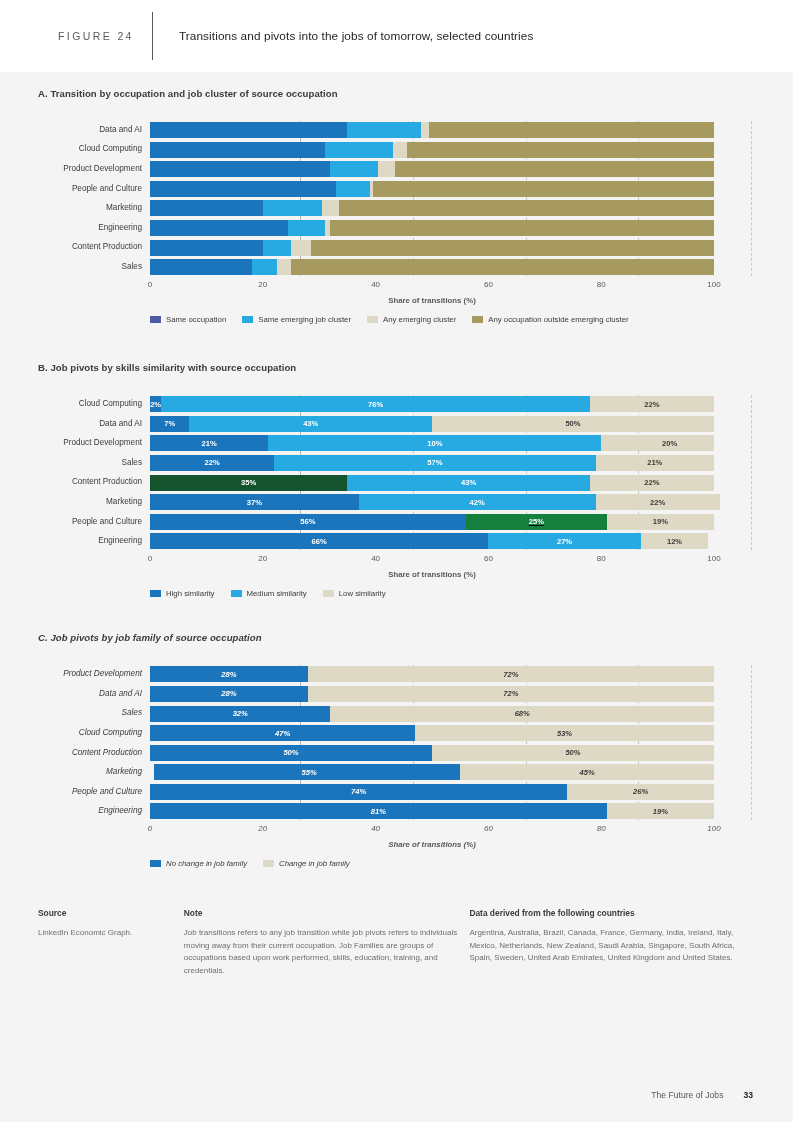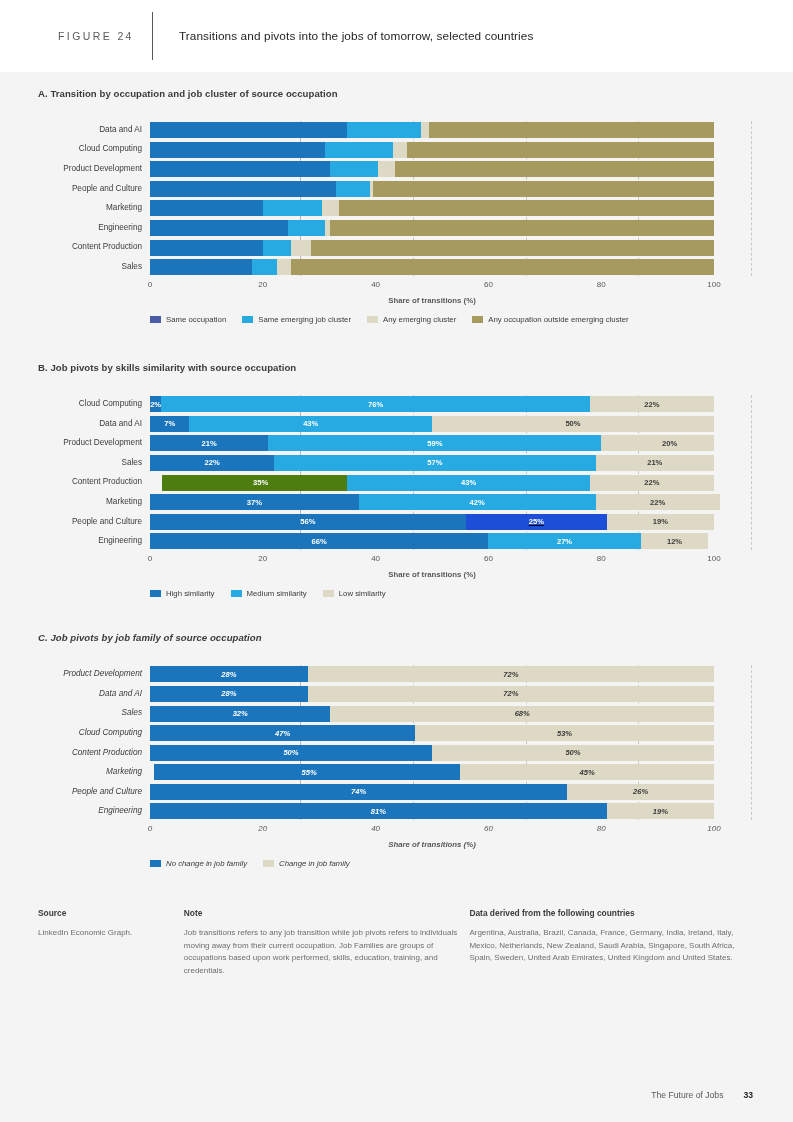--- a/index.html
+++ b/index.html
@@ -242,21 +242,21 @@
                   </div>
                 </div>
               </div>
               <div class="chart-row">
                 <div class="cat-label">Product Development</div>
                 <div class="bar-area">
                   <div class="bar" style="left: 0px; width: 118.44px; background: rgb(27, 117, 188);">
                     <span style="color: rgb(255, 255, 255);">21%</span>
                   </div>
                   <div class="bar" style="left: 118.44px; width: 332.76px; background: rgb(39, 170, 225);">
-                    <span style="color: rgb(255, 255, 255);">59%</span>
+                    <span style="color: rgb(255, 255, 255);">10%</span>
                   </div>
                   <div class="bar" style="left: 451.2px; width: 112.8px; background: rgb(222, 217, 196);">
                     <span style="color: rgb(59, 59, 59); margin-left: 24px;">20%</span>
                   </div>
                 </div>
               </div>
               <div class="chart-row">
                 <div class="cat-label">Sales</div>
                 <div class="bar-area">
                   <div class="bar" style="left: 0px; width: 124.08px; background: rgb(27, 117, 188);">
@@ -266,21 +266,21 @@
                     <span style="color: rgb(255, 255, 255);">57%</span>
                   </div>
                   <div class="bar" style="left: 445.56px; width: 118.44px; background: rgb(222, 217, 196);">
                     <span style="color: rgb(59, 59, 59);">21%</span>
                   </div>
                 </div>
               </div>
               <div class="chart-row">
                 <div class="cat-label">Content Production</div>
                 <div class="bar-area">
-                  <div class="bar" style="left: 12px; width: 197.4px; background: #4d7c0f;">
+                  <div class="bar" style="left: 0px; width: 197.4px; background: #14532d;">
                     <span style="color: rgb(255, 255, 255);">35%</span>
                   </div>
                   <div class="bar" style="left: 197.4px; width: 242.52px; background: rgb(39, 170, 225);">
                     <span style="color: rgb(255, 255, 255);">43%</span>
                   </div>
                   <div class="bar" style="left: 439.92px; width: 124.08px; background: rgb(222, 217, 196);">
                     <span style="color: rgb(59, 59, 59);">22%</span>
                   </div>
                 </div>
               </div>
@@ -297,21 +297,21 @@
                     <span style="color: rgb(59, 59, 59);">22%</span>
                   </div>
                 </div>
               </div>
               <div class="chart-row">
                 <div class="cat-label">People and Culture</div>
                 <div class="bar-area">
                   <div class="bar" style="left: 0px; width: 315.84px; background: rgb(27, 117, 188);">
                     <span style="color: rgb(255, 255, 255);">56%</span>
                   </div>
-                  <div class="bar" style="left: 315.84px; width: 141px; background: #1d4ed8; text-decoration: underline;">
+                  <div class="bar" style="left: 315.84px; width: 141px; background: #15803d; text-decoration: underline;">
                     <span style="color: rgb(255, 255, 255);">25%</span>
                   </div>
                   <div class="bar" style="left: 456.84px; width: 107.16px; background: rgb(222, 217, 196);">
                     <span style="color: rgb(59, 59, 59);">19%</span>
                   </div>
                 </div>
               </div>
               <div class="chart-row">
                 <div class="cat-label">Engineering</div>
                 <div class="bar-area">

